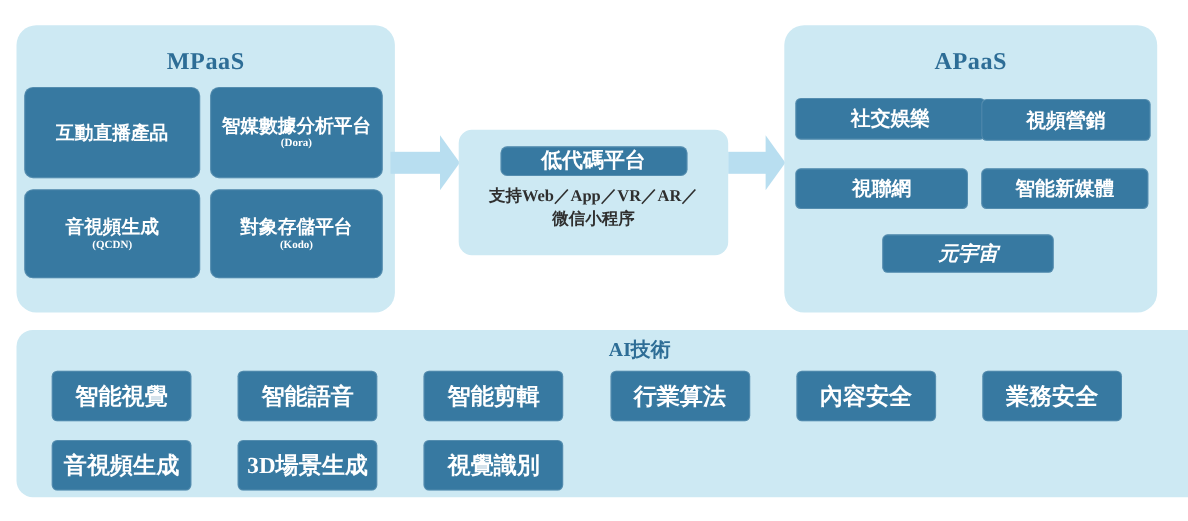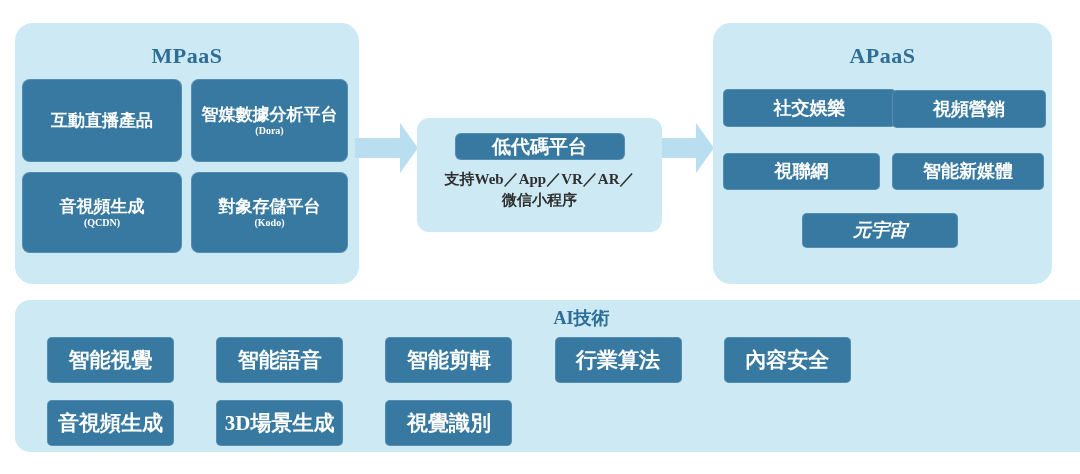--- a/index.html
+++ b/index.html
@@ -127,20 +127,23 @@
       </div>
       <div class="node">
         <div class="node-label">智能剪輯</div>
       </div>
       <div class="node">
         <div class="node-label">行業算法</div>
       </div>
       <div class="node">
         <div class="node-label">內容安全</div>
       </div>
+      <div class="node">
+        <div class="node-label">業務安全</div>
+      </div>
     </div>
     <div class="ai-row row2">
       <div class="node">
         <div class="node-label">音視頻生成</div>
       </div>
       <div class="node">
         <div class="node-label">3D場景生成</div>
       </div>
       <div class="node">
         <div class="node-label">視覺識別</div>

